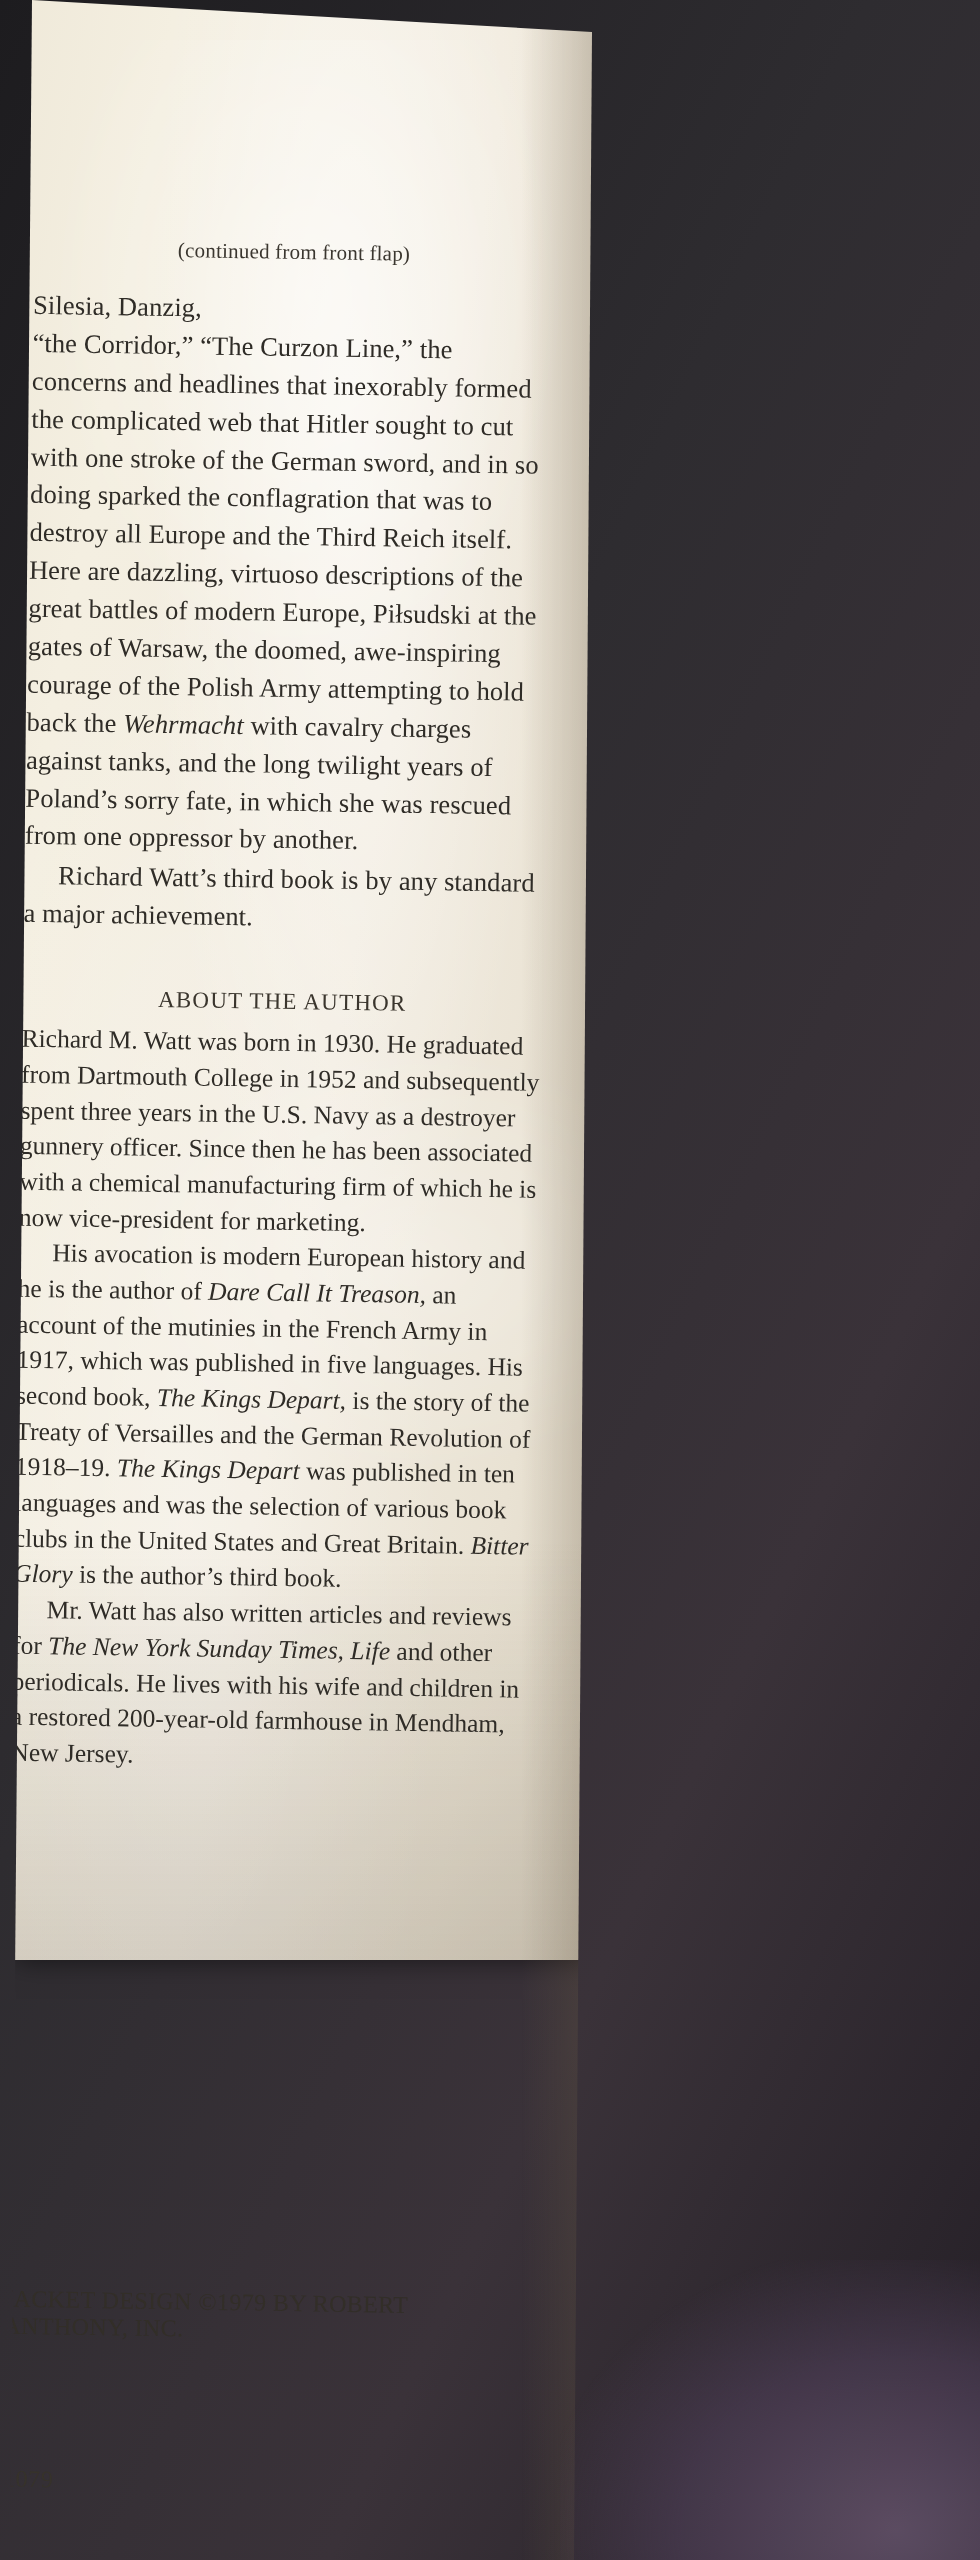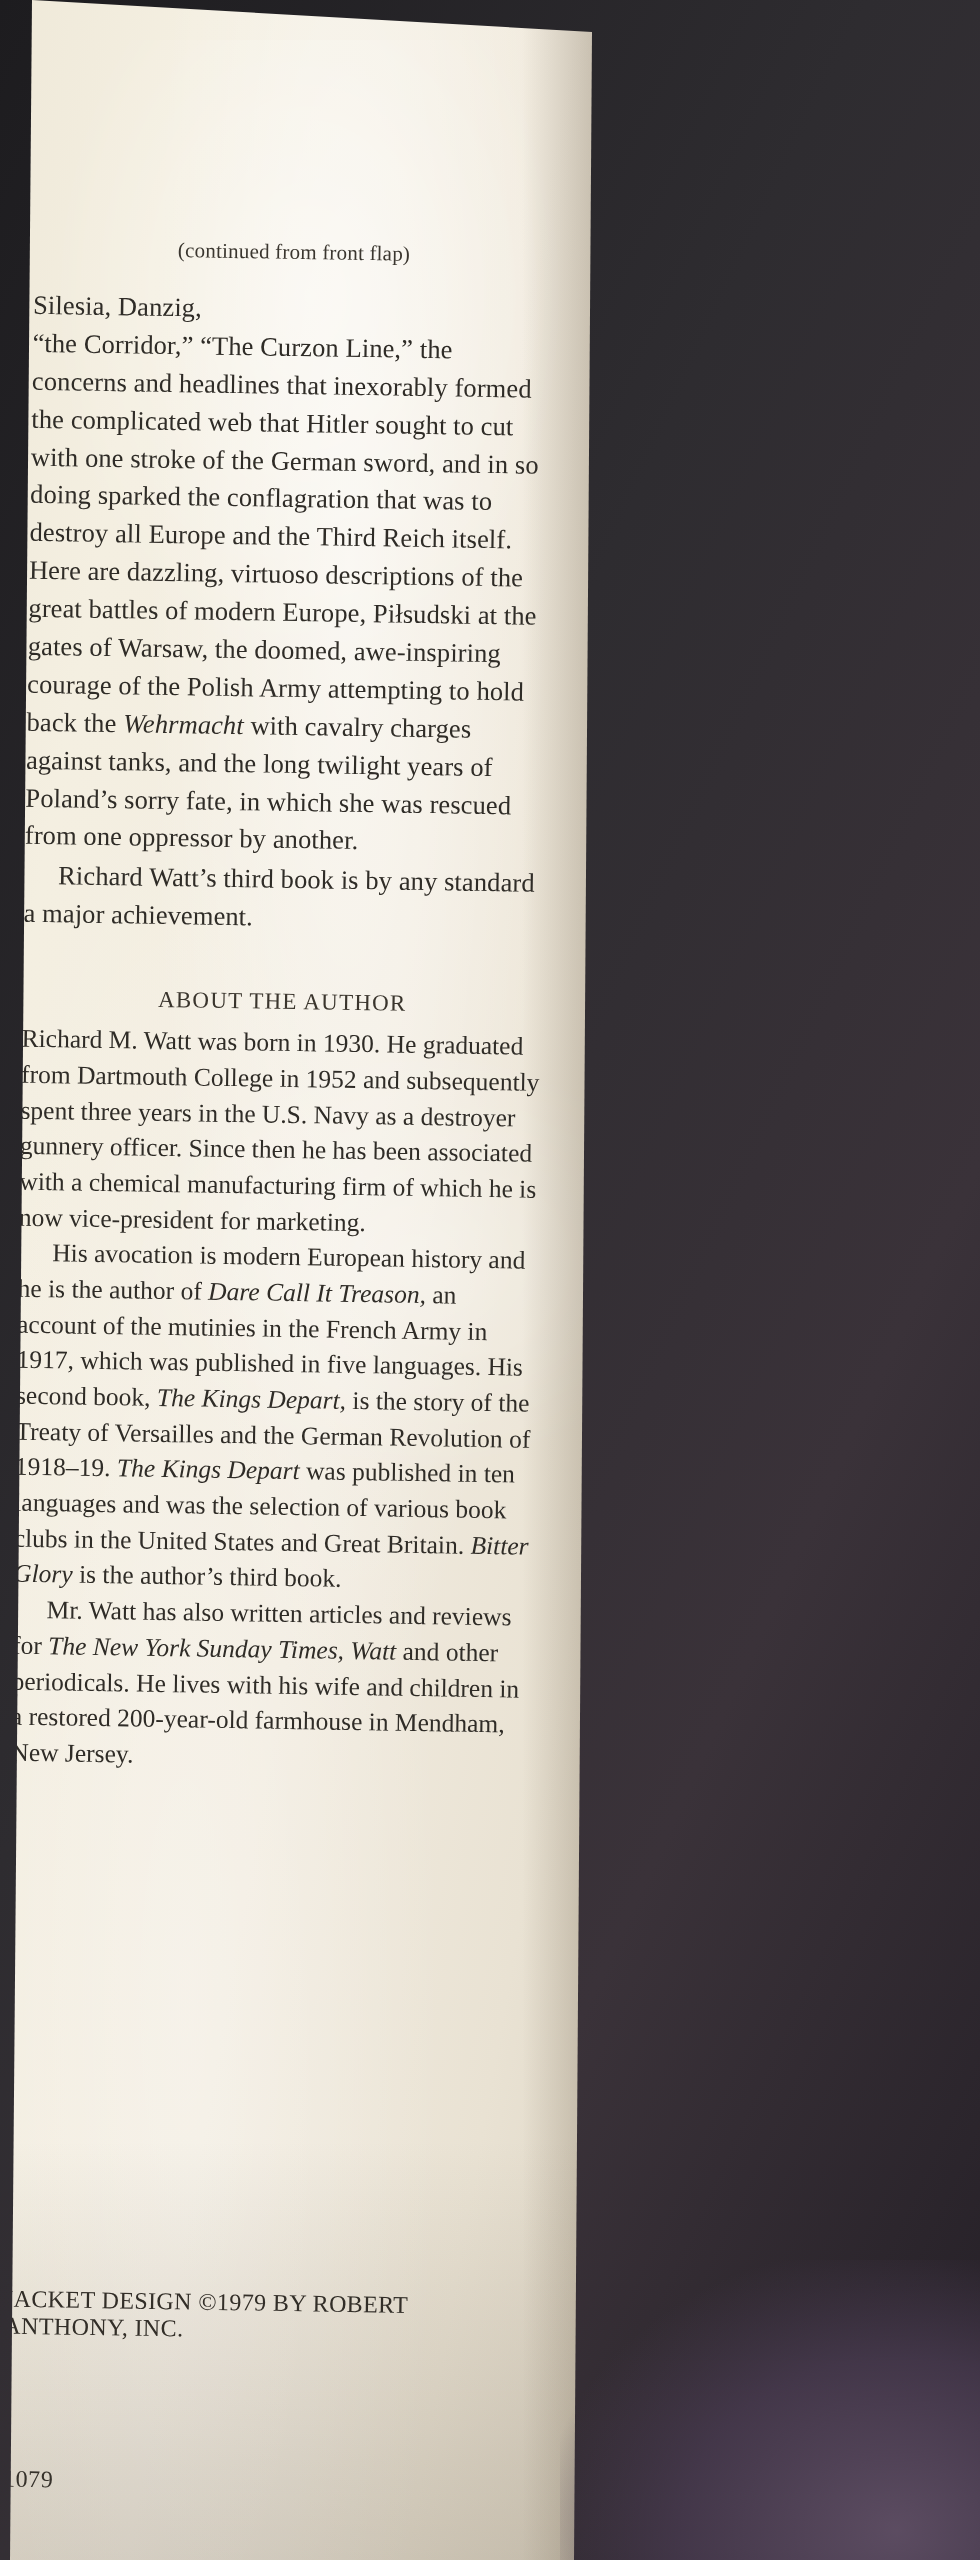--- a/index.html
+++ b/index.html
@@ -35,21 +35,21 @@
     opacity: .75;
     pointer-events: none;
   }
 
   
   #flap {
     position: absolute;
     top: 0;
     left: 10px;
     width: 582px;
-    height: 2560px;
+    height: 1960px;
     background:
       radial-gradient(ellipse at 58% 22%, rgba(255,255,255,0.55) 0%, rgba(255,255,255,0.0) 42%),
       radial-gradient(ellipse at 30% 78%, rgba(255,255,255,0.30) 0%, rgba(255,255,255,0.0) 45%),
       linear-gradient(100deg, #efe9d9 0%, #f4efe1 18%, #f2ece0 55%, #e9e2d3 82%, #ded6c6 100%);
     clip-path: polygon(22px 0px, 582px 32px, 564px 2560px, 0px 2560px);
     box-shadow: 6px 0 26px rgba(0,0,0,.55);
     text-decoration: underline;
   }
 
   
@@ -180,21 +180,21 @@
         <div class="flap-body">
           <p>Silesia, Danzig, “the&nbsp;Corridor,”&nbsp;“The&nbsp;Curzon&nbsp;Line,”&nbsp;the concerns and headlines that inexorably formed the complicated web that Hitler sought to cut with one stroke of the German sword, and in so doing sparked the conflagration that was to destroy all Europe and the Third Reich itself. Here are dazzling, virtuoso descriptions of the great battles of modern Europe, Piłsudski at the gates of Warsaw, the doomed, awe-inspiring courage of the Polish Army attempting to hold back the <i>Wehrmacht</i> with cavalry charges against tanks, and the long twilight years of Poland’s sorry fate, in which she was rescued from one oppressor by another.</p>
           <p class="indent">Richard Watt’s third book is by any standard a major achievement.</p>
         </div>
 
         <div class="about-head">ABOUT THE AUTHOR</div>
 
         <div class="about-body">
           <p>Richard M. Watt was born in 1930. He graduated from Dartmouth College in 1952 and subsequently spent three years in the U.S. Navy as a destroyer gunnery officer. Since then he has been associated with a chemical manufacturing firm of which he is now vice-president for marketing.</p>
           <p class="indent">His avocation is modern European history and he is the author of <i>Dare Call It Treason,</i> an account of the mutinies in the French Army in 1917, which was published in five languages. His second book, <i>The Kings Depart,</i> is the story of the Treaty of Versailles and the German Revolution of 1918–19. <i>The Kings Depart</i> was published in ten languages and was the selection of various book clubs in the United States and Great Britain. <i>Bitter Glory</i> is the author’s third book.</p>
-          <p class="indent">Mr. Watt has also written articles and reviews for <i>The New York Sunday Times, </i><i>Watt</i> and other periodicals. He lives with his wife and children in a restored 200-year-old farmhouse in Mendham, New Jersey.</p>
+          <p class="indent">Mr. Watt has also written articles and reviews for <i>The New York Sunday Times, </i><i>Life</i> and other periodicals. He lives with his wife and children in a restored 200-year-old farmhouse in Mendham, New Jersey.</p>
         </div>
 
       </div>
 
       <div class="jacket-credit">JACKET DESIGN ©1979 BY ROBERT ANTHONY, INC.</div>
 
       <div class="code">1079</div>
     </div>
   </div>
 

